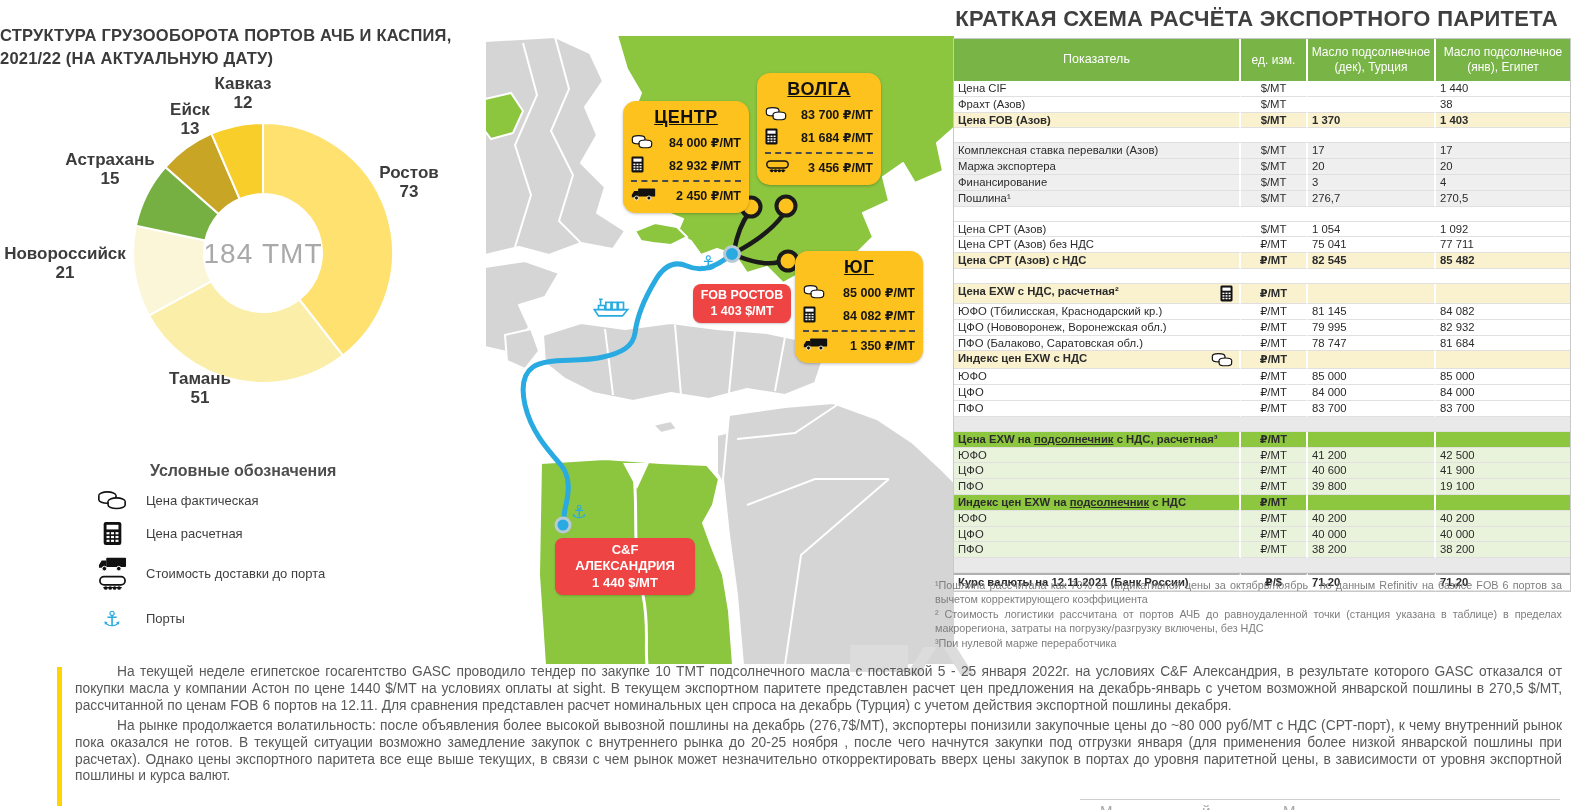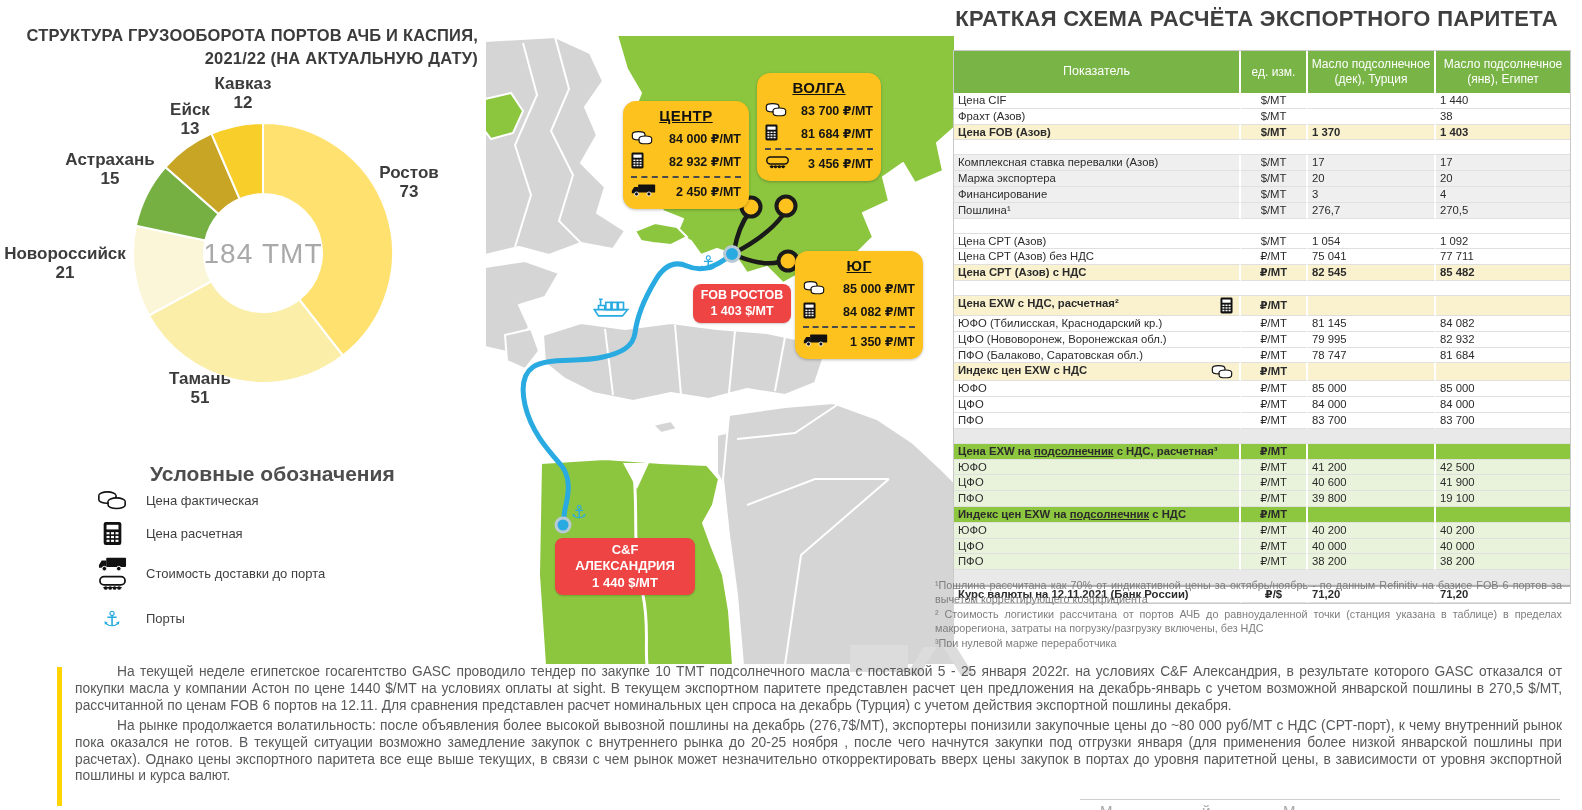--- a/index.html
+++ b/index.html
@@ -1,59 +1,59 @@
 <!DOCTYPE html>
 <html><head>
 <meta charset="utf-8">
 <style>
   * { margin:0; padding:0; box-sizing:border-box; }
   html,body { width:1582px; height:810px; background:#fff; overflow:hidden;
     font-family:"Liberation Sans","DejaVu Sans",sans-serif; }
   .canvas { position:relative; width:1582px; height:810px; background:#fff; }
 
   
-  .chart-title { position:absolute; left:0; top:24px; width:478px; text-align:right;
+  .chart-title { position:absolute; left:0; top:24px; width:478px; text-align:left;
     font-size:16.5px; font-weight:700; color:#3b3b3b; line-height:1.4; letter-spacing:.2px; }
   #donut-svg { position:absolute; left:128px; top:118px; width:270px; height:270px; }
   .donut-center { position:absolute; left:188px; top:238px; width:150px; text-align:center;
     font-size:28px; color:#a9a9a9; font-weight:400; letter-spacing:1px; }
   .donut-label { position:absolute; width:160px; text-align:center; color:#3c3c3c;
     font-size:17px; font-weight:600; line-height:1.12; }
   .donut-label .dl-val { display:block; font-weight:600; }
 
   
-  .legend-title { position:absolute; left:150px; top:462px; font-size:21px; color:#4d4d4d; font-weight:600; }
+  .legend-title { position:absolute; left:150px; top:462px; font-size:16px; color:#4d4d4d; font-weight:600; }
   .legend-row { position:absolute; left:86px; display:flex; align-items:center; }
   .legend-ic { width:52px; display:flex; flex-direction:column; align-items:center; justify-content:center; gap:2px; }
   .legend-lb { font-size:13px; color:#3f3f3f; margin-left:8px; }
   .anchor-glyph { color:#29ABE2; font-size:21px; line-height:1; }
 
   
   .map-area { position:absolute; left:485px; top:35px; width:470px; height:630px; }
   .map-svg { position:absolute; left:0; top:0; }
   .callout { position:absolute; background:#FEC21E; border-radius:13px; padding:6px 8px 7px;
     box-shadow:0 1px 3px rgba(0,0,0,.25); }
-  .co-title { text-align:center; font-size:15px; font-weight:700; color:#111;
+  .co-title { text-align:center; font-size:18px; font-weight:700; color:#111;
     text-decoration:underline; letter-spacing:.5px; margin-bottom:3px; }
   .co-row { display:flex; align-items:center; justify-content:space-between;
     font-size:12.5px; font-weight:700; color:#151515; height:23px; }
   .co-row.sep { border-top:2px dashed #4a4a4a; margin-top:3px; padding-top:3px; height:26px; }
   .port-label { position:absolute; background:#ef4444; color:#fff; border-radius:8px;
     text-align:center; font-weight:700; padding:4px 6px; line-height:1.25;
     box-shadow:0 1px 2px rgba(0,0,0,.2); }
   .port-label .pl2 { display:block; }
   .map-anchor { position:absolute; }
   .map-ship { position:absolute; }
 
   
   .table-title { position:absolute; left:953px; top:6px; width:607px; text-align:center;
     font-size:22px; font-weight:600; color:#3f3f3f; letter-spacing:.3px; }
   .table-wrap { position:absolute; left:953px; top:38px; width:607px; }
   #parity-table { width:607px; border-collapse:separate; border-spacing:0;
-    border:1px solid #c9c9c9; table-layout:fixed;margin-top:12px; }
+    border:1px solid #c9c9c9; table-layout:fixed; }
   #parity-table th { background:#79B446; color:#fff; font-weight:400; text-align:center;
     font-size:12px; line-height:1.25; padding:6px 2px; border-right:2px solid #fff; vertical-align:middle; }
   #parity-table th.col0 { width:287px; font-size:12.5px; }
   #parity-table th.col1 { width:67px; }
   #parity-table th.col2 { width:128px; }
   #parity-table th.col3 { width:134px; border-right:none; }
   #parity-table td { font-size:11.3px; color:#2b2b2b; padding:1px 4px; line-height:12.8px;
     border-bottom:1px solid #e0e0e0; border-right:2px solid #fff; height:15px;
     white-space:nowrap; overflow:hidden; }
   #parity-table td.c-label { text-align:left; }

